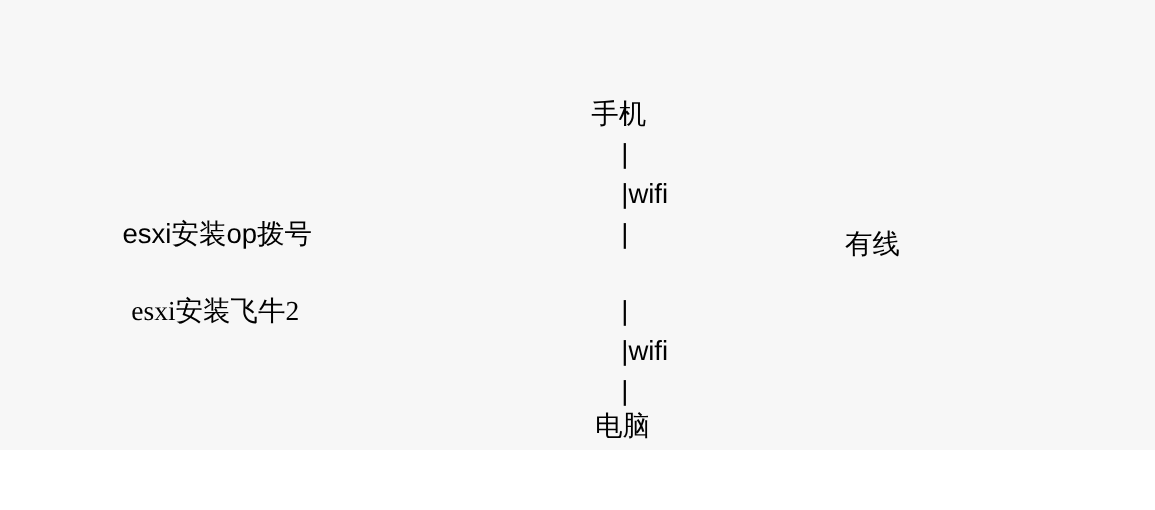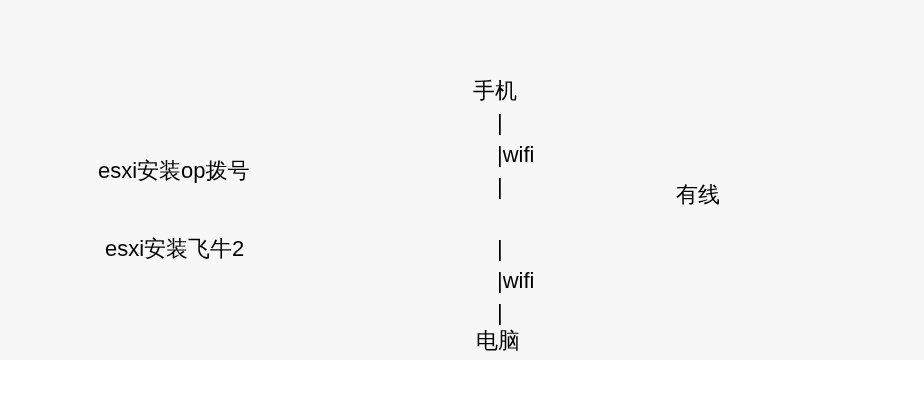--- a/index.html
+++ b/index.html
@@ -20,26 +20,26 @@
   .run {
     position: absolute;
     white-space: pre;
   }
   
   .r-phone   { left: 473px; top: 76px;  }
   .r-bar-t1  { left: 497px; top: 108px; }
   .r-wifi-t  { left: 497px; top: 140px; }
   .r-bar-t2  { left: 497px; top: 172px; }
   
-  .r-note-op { left: 98px;  top: 156px; }
+  .r-note-op { left: 98px;  top: 172px; }
   .r-wired   { left: 676px; top: 180px; }
   
   .r-main    { left: 20px;  top: 203px; }
   
-  .r-note-fn { left: 105px; top: 234px; }
+  .r-note-fn { left: 105px; top: 234px; font-family: Liberation Serif, serif; }
   .r-bar-b1  { left: 497px; top: 234px; }
   .r-wifi-b  { left: 497px; top: 266px; }
   .r-bar-b2  { left: 497px; top: 298px; }
   .r-pc      { left: 476px; top: 326px; text-align: right; }
 </style>
 </head>
 <body>
 
 <div class="canvas">
 

